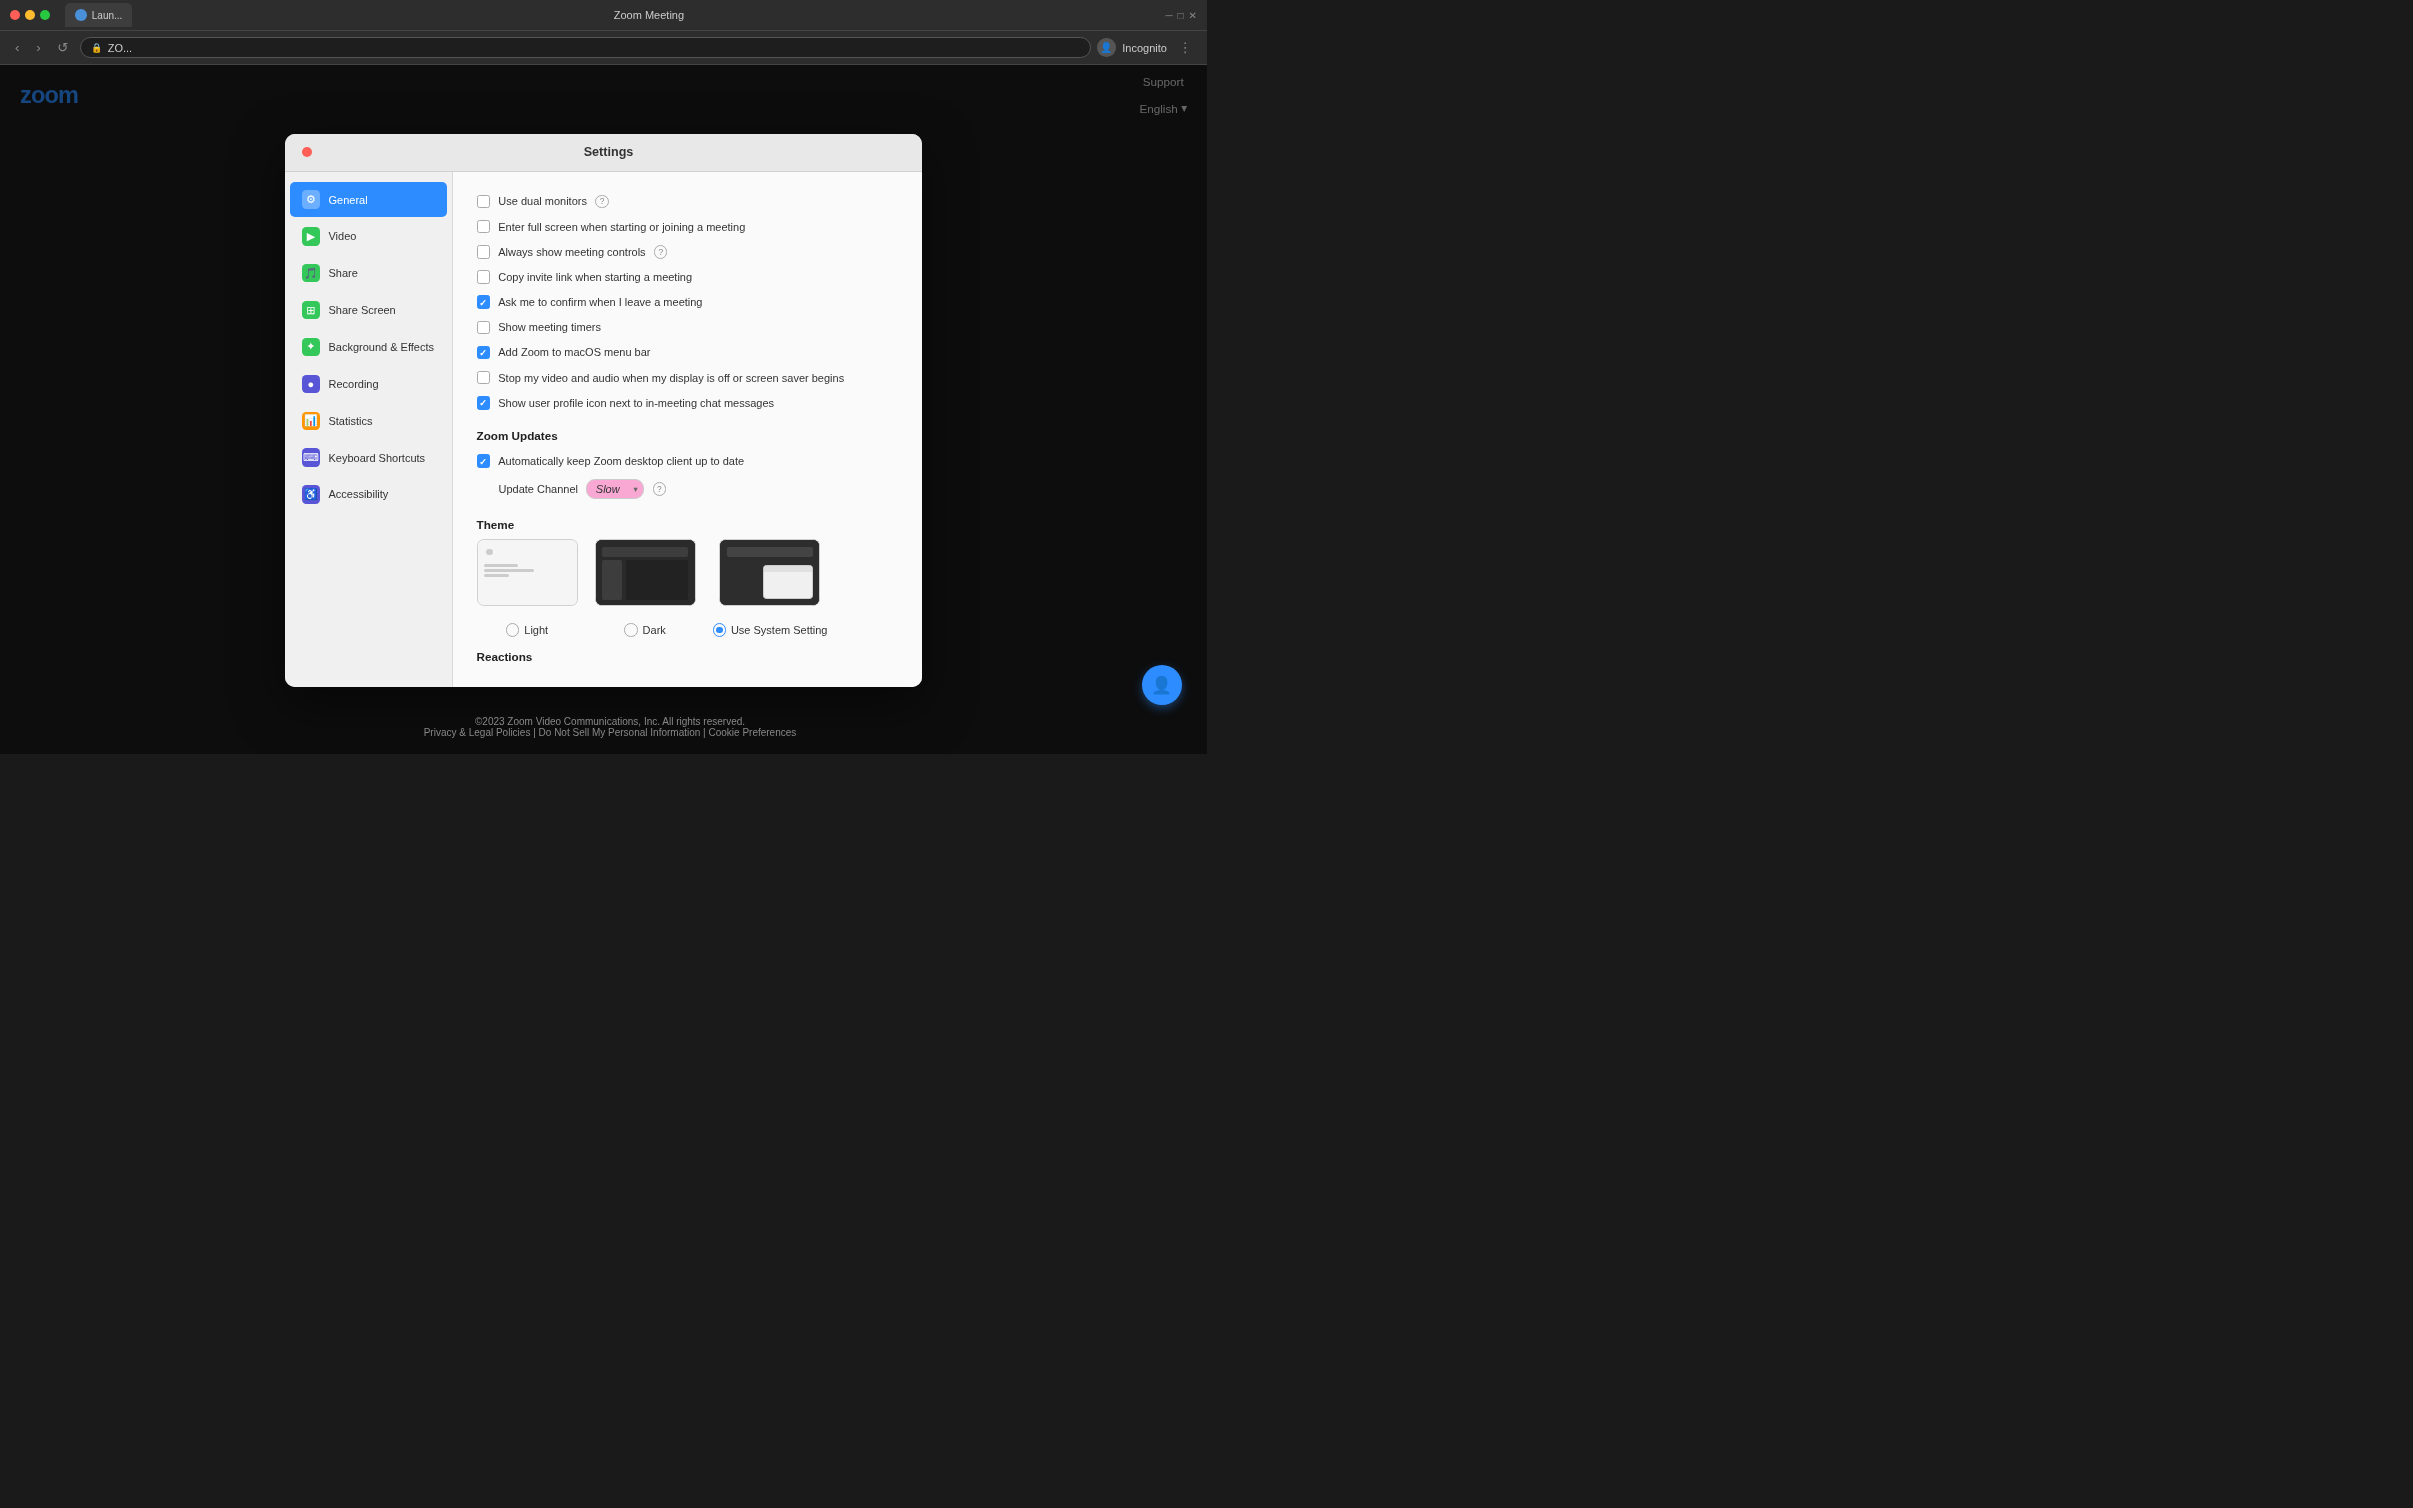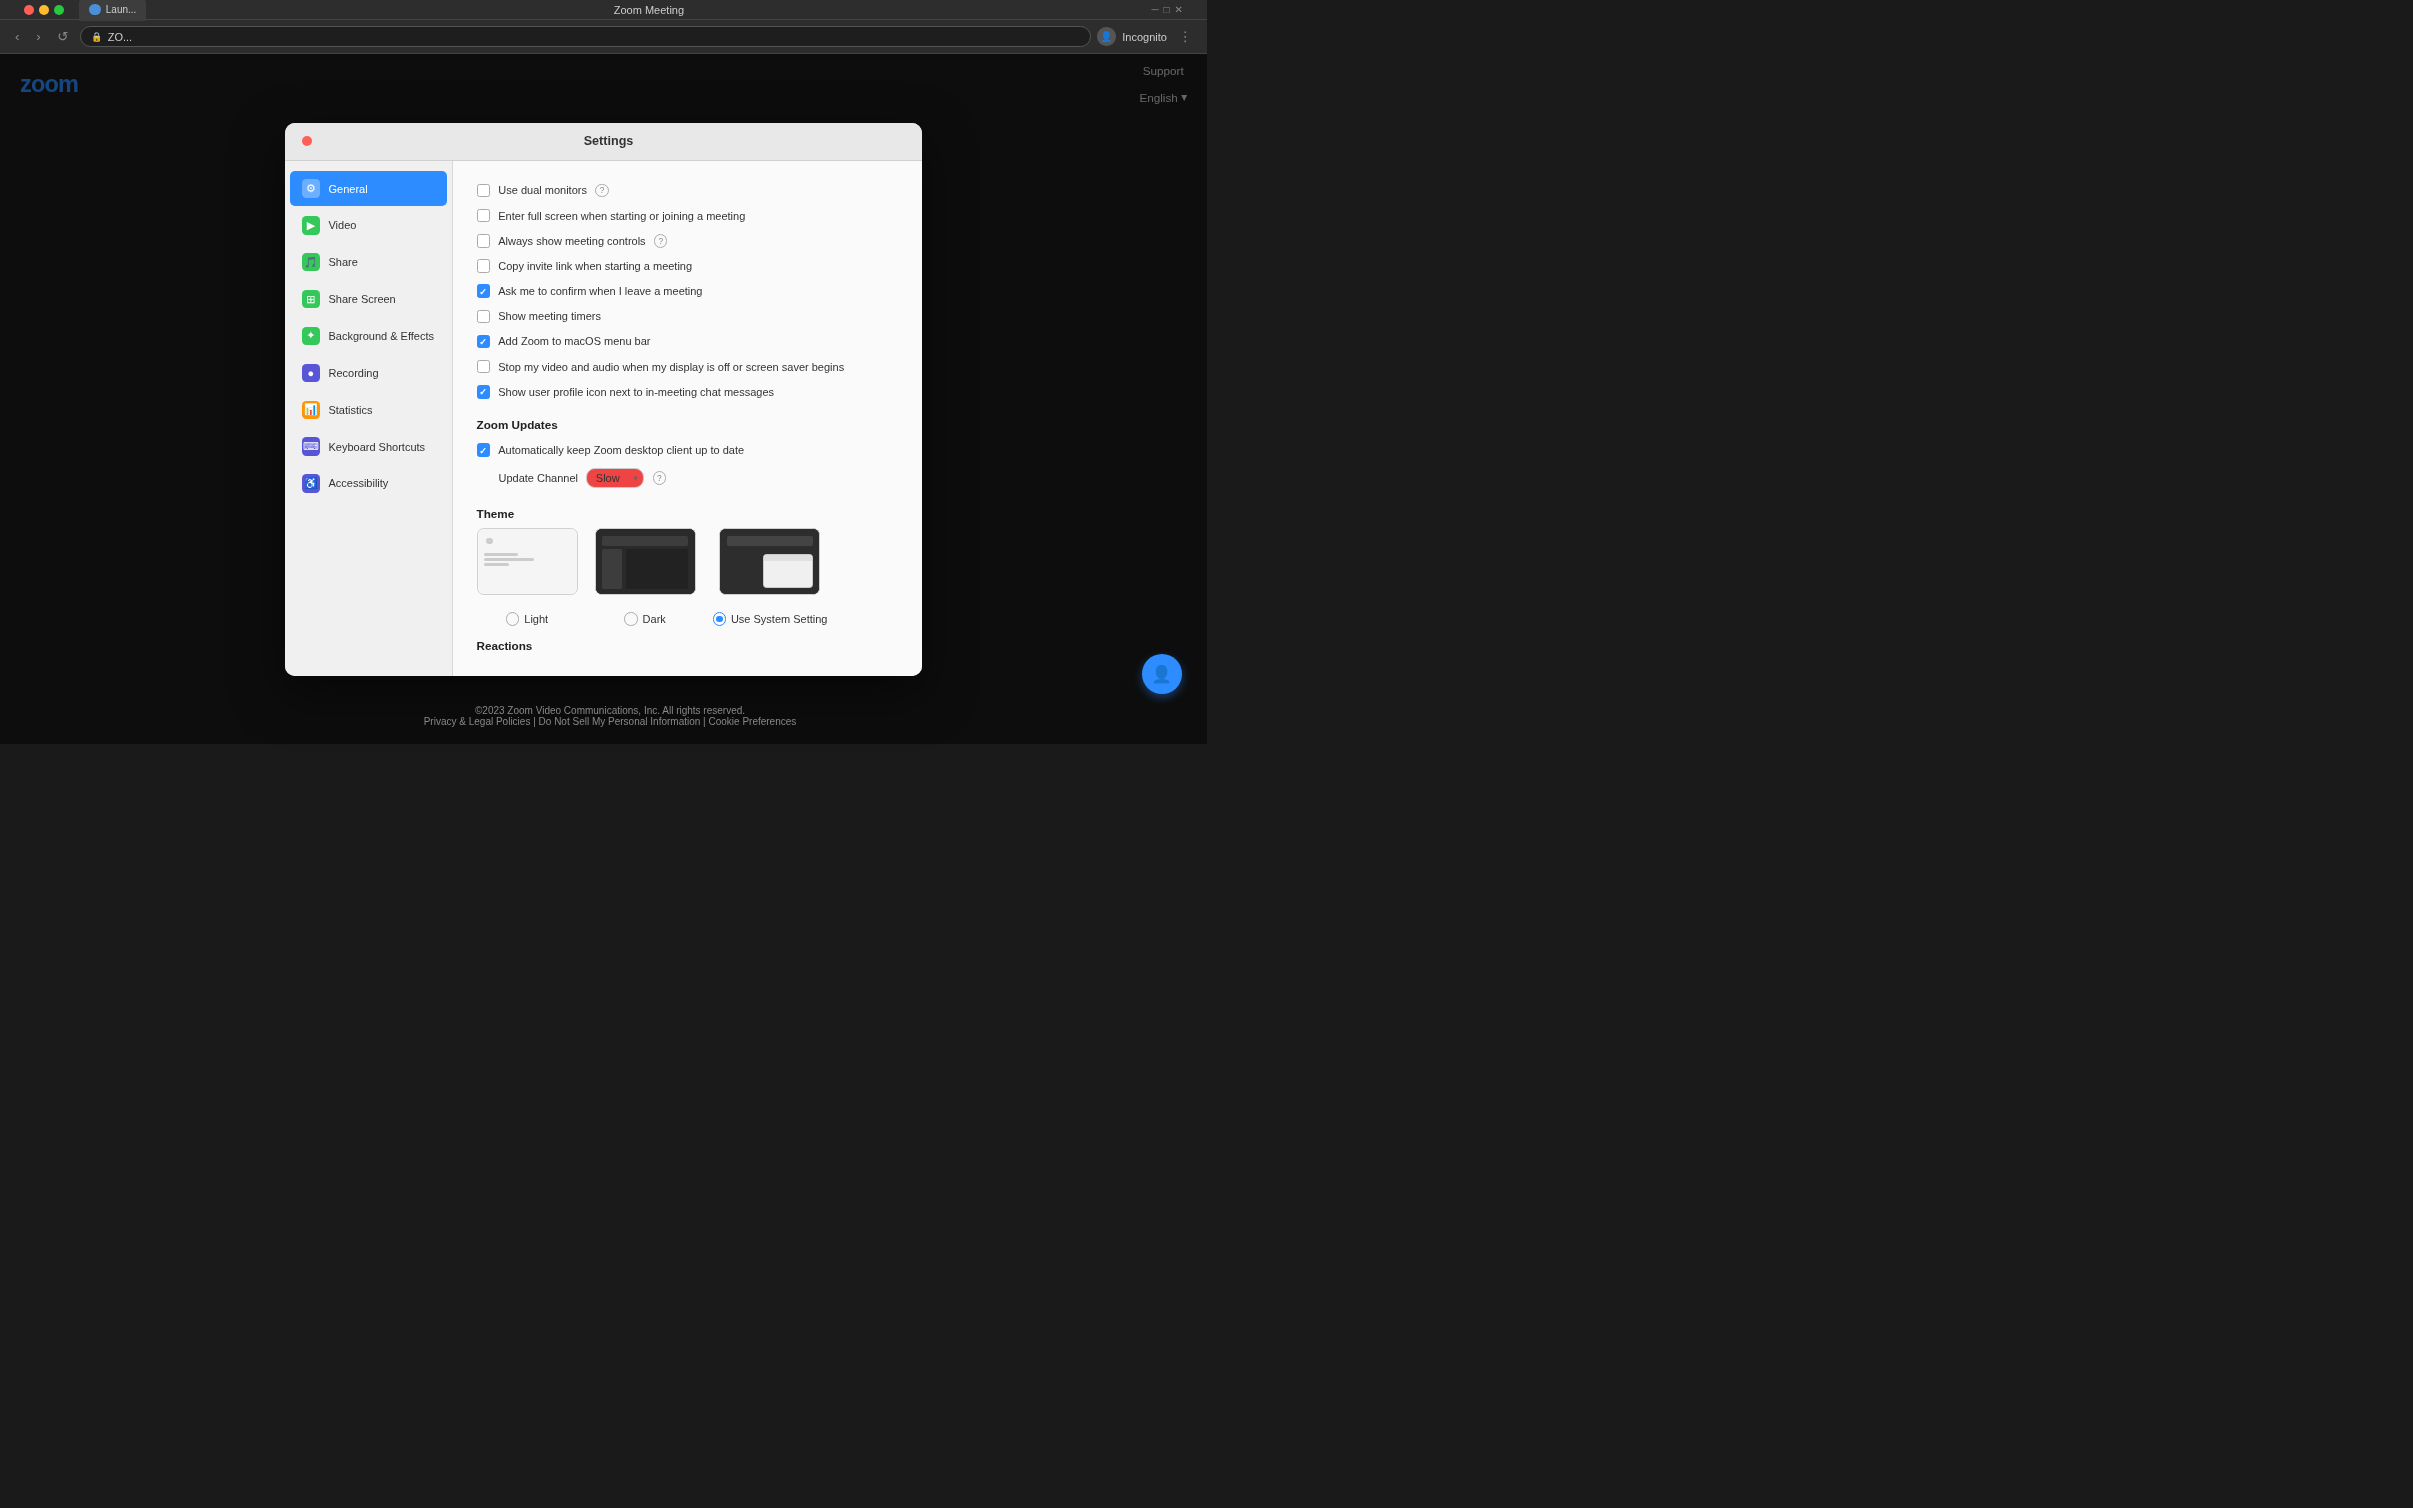--- a/index.html
+++ b/index.html
@@ -9,24 +9,24 @@
       width: 1207px;
       height: 754px;
       overflow: hidden;
       position: relative;
     }
 
     
     .browser-chrome {
       background: #2d2d2d;
       width: 100%;
-      height: 20px;
-      display: flex;
-      align-items: center;
-      padding: 0 24px;
+      height: 31px;
+      display: flex;
+      align-items: center;
+      padding: 0 10px;
       gap: 6.7px;
       border-bottom: 0.8px solid #444;
     }
     .traffic-lights {
       display: flex;
       gap: 5px;
       align-items: center;
     }
     .traffic-light {
       width: 10px;
@@ -314,29 +314,30 @@
       display: flex;
       align-items: center;
       gap: 8.4px;
       padding: 5px 0 5px 22px;
     }
     .update-channel-label {
       font-size: 11px;
       color: #333;
     }
     .channel-select {
-      background: #ef4444;
+      background: #f9a8d4;
       border: 0.8px solid #ccc;
       border-radius: 9px;
       padding: 3.4px 23.5px 3.4px 8.4px;
       font-size: 11px;
       color: #333;
       appearance: none;
       cursor: pointer;
       position: relative;
+      font-style: italic;
     }
     .select-wrapper {
       position: relative;
       display: inline-flex;
       align-items: center;
     }
     .select-arrow {
       position: absolute;
       right: 6.7px;
       color: #666;

